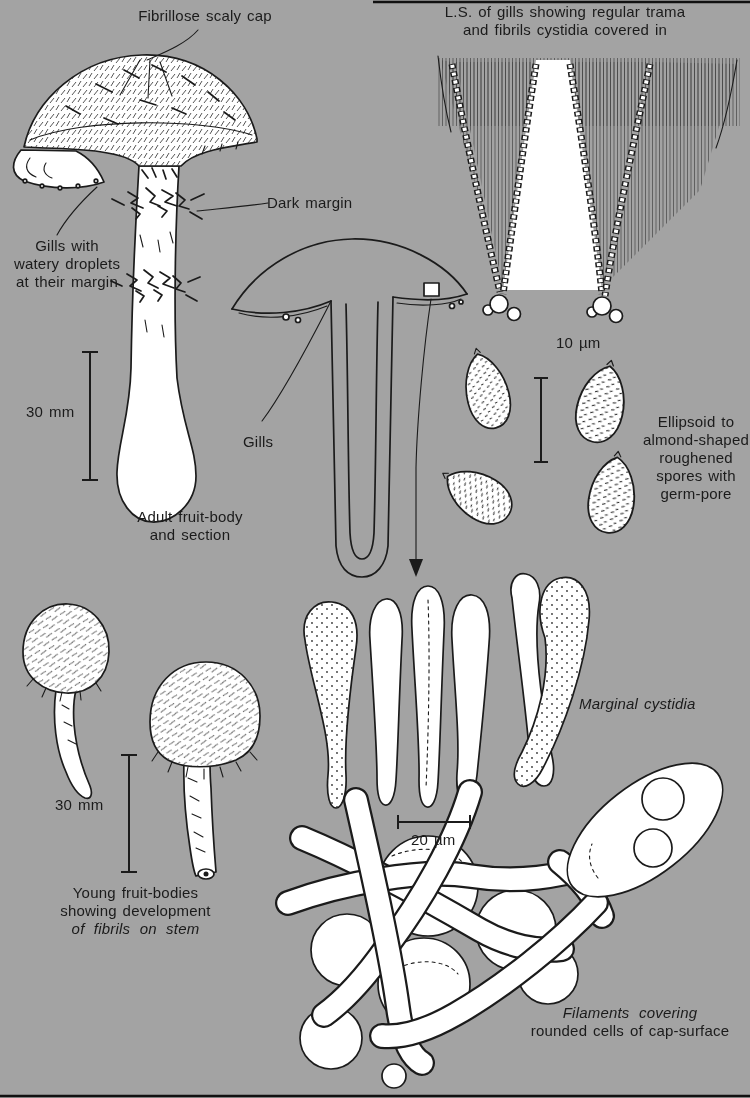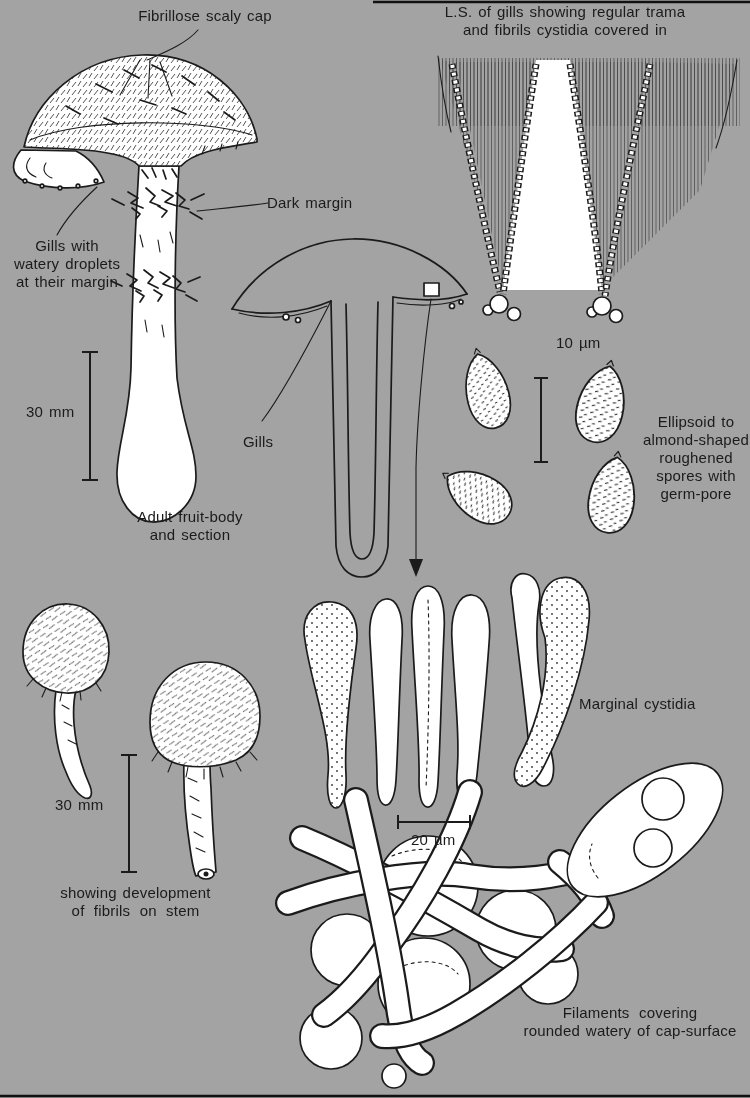--- a/index.html
+++ b/index.html
@@ -2,21 +2,21 @@
 <html><head>
 <meta charset="utf-8">
 <style>
   html,body{margin:0;padding:0;background:#ffffff;}
   .page{position:relative;width:750px;height:1098px;background:#a3a3a3;overflow:hidden;
         font-family:"Liberation Sans", sans-serif;color:#1b1b1b;}
   svg.art{position:absolute;left:0;top:0;}
   .lbl{position:absolute;font-size:15px;line-height:18px;letter-spacing:.2px;word-spacing:1.5px;}
   .one{white-space:nowrap;}
   .center{text-align:center;}
-  .spread{word-spacing:5px;}
+  .spread{word-spacing:5px;font-style:italic;}
   
   .ln{stroke:#1b1b1b;stroke-width:1.7;fill:none;stroke-linecap:round;stroke-linejoin:round;}
   .thin{stroke:#1b1b1b;stroke-width:1.1;fill:none;stroke-linecap:round;stroke-linejoin:round;}
   .wfill{fill:#ffffff;stroke:#1b1b1b;stroke-width:1.7;stroke-linejoin:round;}
   .bar{stroke:#1b1b1b;stroke-width:2;fill:none;}
   .dash{stroke:#1b1b1b;stroke-width:1.1;fill:none;stroke-dasharray:3 4;stroke-linecap:round;}
   .tubeB{stroke:#1b1b1b;stroke-width:26;fill:none;stroke-linecap:round;}
   .tubeW{stroke:#ffffff;stroke-width:21.5;fill:none;stroke-linecap:round;}
 </style>
 </head>
@@ -260,29 +260,30 @@
   <div class="one">roughened</div>
   <div class="one">spores with</div>
   <div class="one">germ-pore</div>
 </div>
 
 <div class="lbl center" style="left:115px;top:508px;width:150px;">
   <div class="one">Adult fruit-body</div>
   <div class="one">and section</div>
 </div>
 
-<div class="lbl one" style="left:579px;top:695px;">Marginal cystidia</div>
+<div class="lbl one" style="left:579px;top:695px;font-style:italic;">Marginal cystidia</div>
 
 <div class="lbl one" style="left:411px;top:831px;text-align:center;">20 µm</div>
 
 <div class="lbl one" style="left:55px;top:796px;">30 mm</div>
 
 <div class="lbl center" style="left:28px;top:884px;width:215px;">
+  <div class="one">Young fruit-bodies</div>
   <div class="one">showing development</div>
   <div class="one spread">of fibrils on stem</div>
 </div>
 
 <div class="lbl center" style="left:510px;top:1004px;width:240px;text-align:center;">
   <div class="one spread">Filaments covering</div>
-  <div class="one">rounded watery of cap-surface</div>
+  <div class="one">rounded cells of cap-surface</div>
 </div>
 
 </div>
 
 </body></html>

